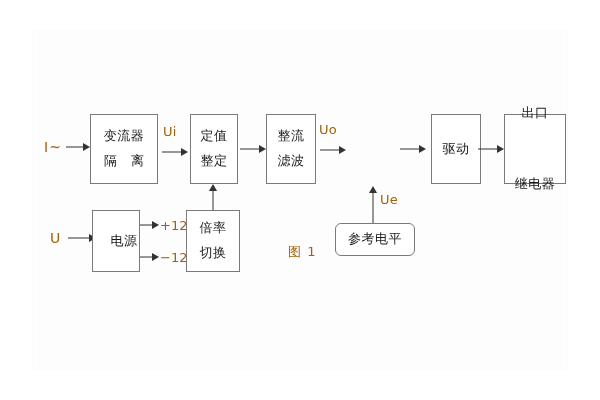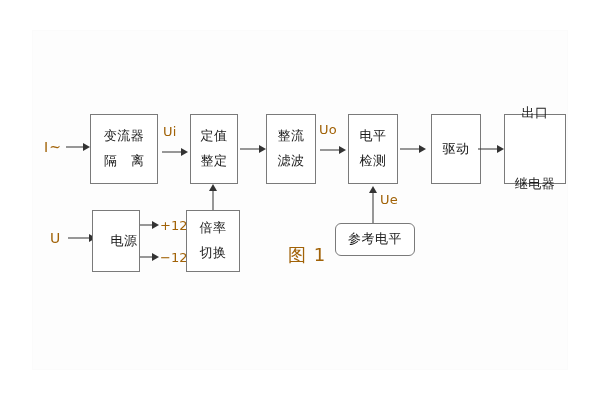--- a/index.html
+++ b/index.html
@@ -47,21 +47,21 @@
   .node .ln { display: block; white-space: nowrap; }
   .node .ln.spaced { letter-spacing: 5px; text-indent: 5px; }
 
   .label {
     position: absolute;
     color: #a16207;
     font-size: 13px;
     white-space: nowrap;
   }
   .label.sig { font-size: 13px; letter-spacing: 0.3px; }
-  .label.cap { font-size: 18px; letter-spacing: 1px; }
+  .label.cap { font-size: 13px; letter-spacing: 1px; }
   .label.volt { font-size: 13px; }
   .label.src  { font-size: 14px; letter-spacing: 1px; }
 
   
   .harrow, .varrow {
     position: absolute;
   }
   .harrow .shaft {
     position: absolute;
     left: 0;
@@ -136,24 +136,20 @@
     <span class="ln">整流</span>
     <span class="ln">滤波</span>
   </div>
 
   <div class="label sig" style="left:319px; top:122px;">Uo</div>
   <div class="harrow" style="left:320px; top:145px; width:28px; height:10px;">
     <div class="shaft" style="width:19px;"></div>
     <div class="head" style="left:19px;"></div>
   </div>
 
-  <div class="node" style="left:348px; top:114px; width:50px; height:70px;">
-    <span class="ln">电平</span>
-    <span class="ln">检测</span>
-  </div>
 
   <div class="harrow" style="left:400px; top:144px; width:28px; height:10px;">
     <div class="shaft" style="width:19px;"></div>
     <div class="head" style="left:19px;"></div>
   </div>
 
   <div class="node" style="left:431px; top:114px; width:50px; height:70px;">
     <span class="ln">驱动</span>
   </div>
 

